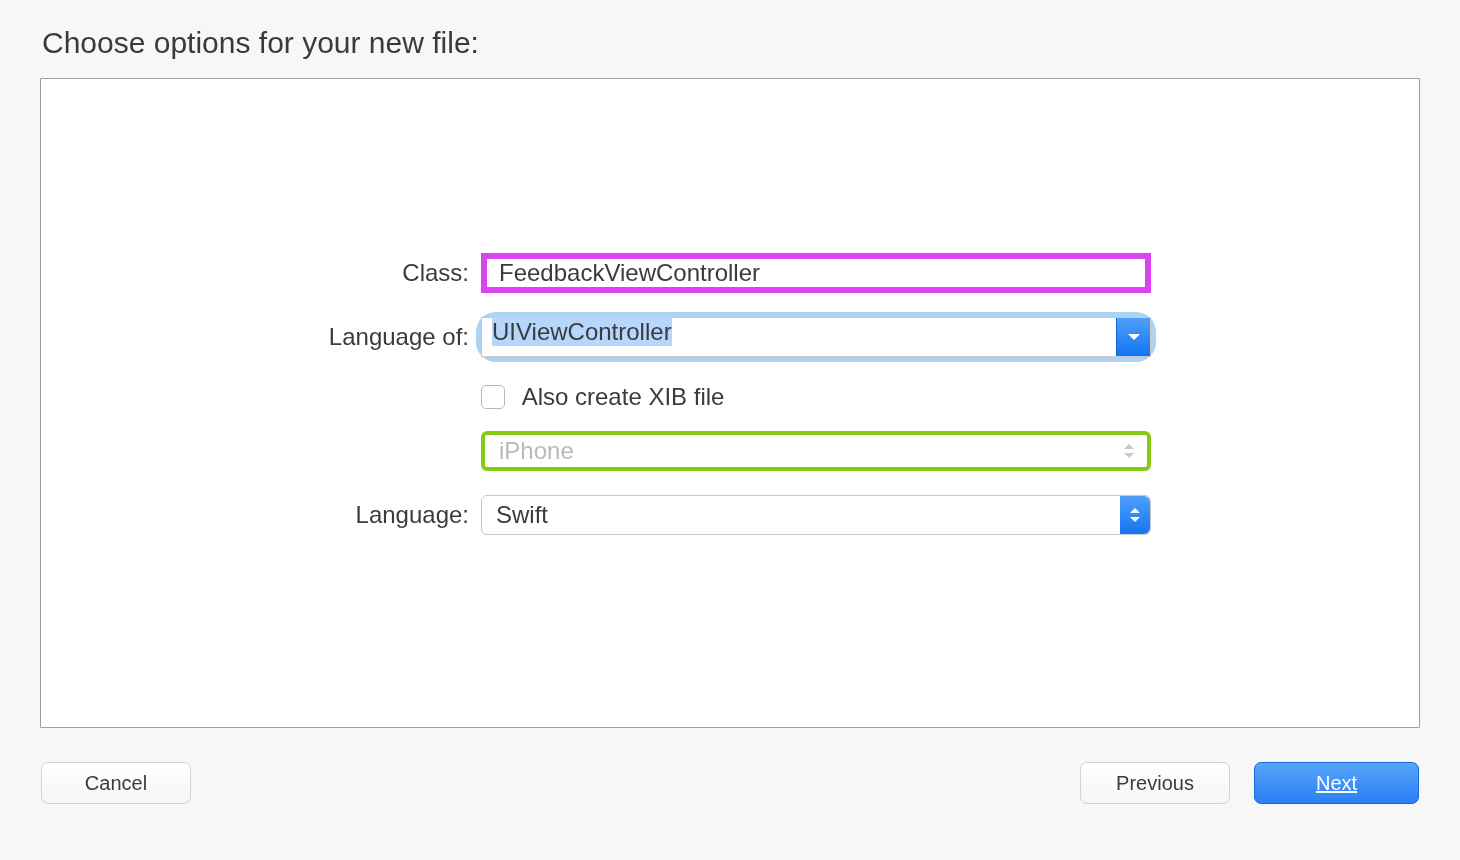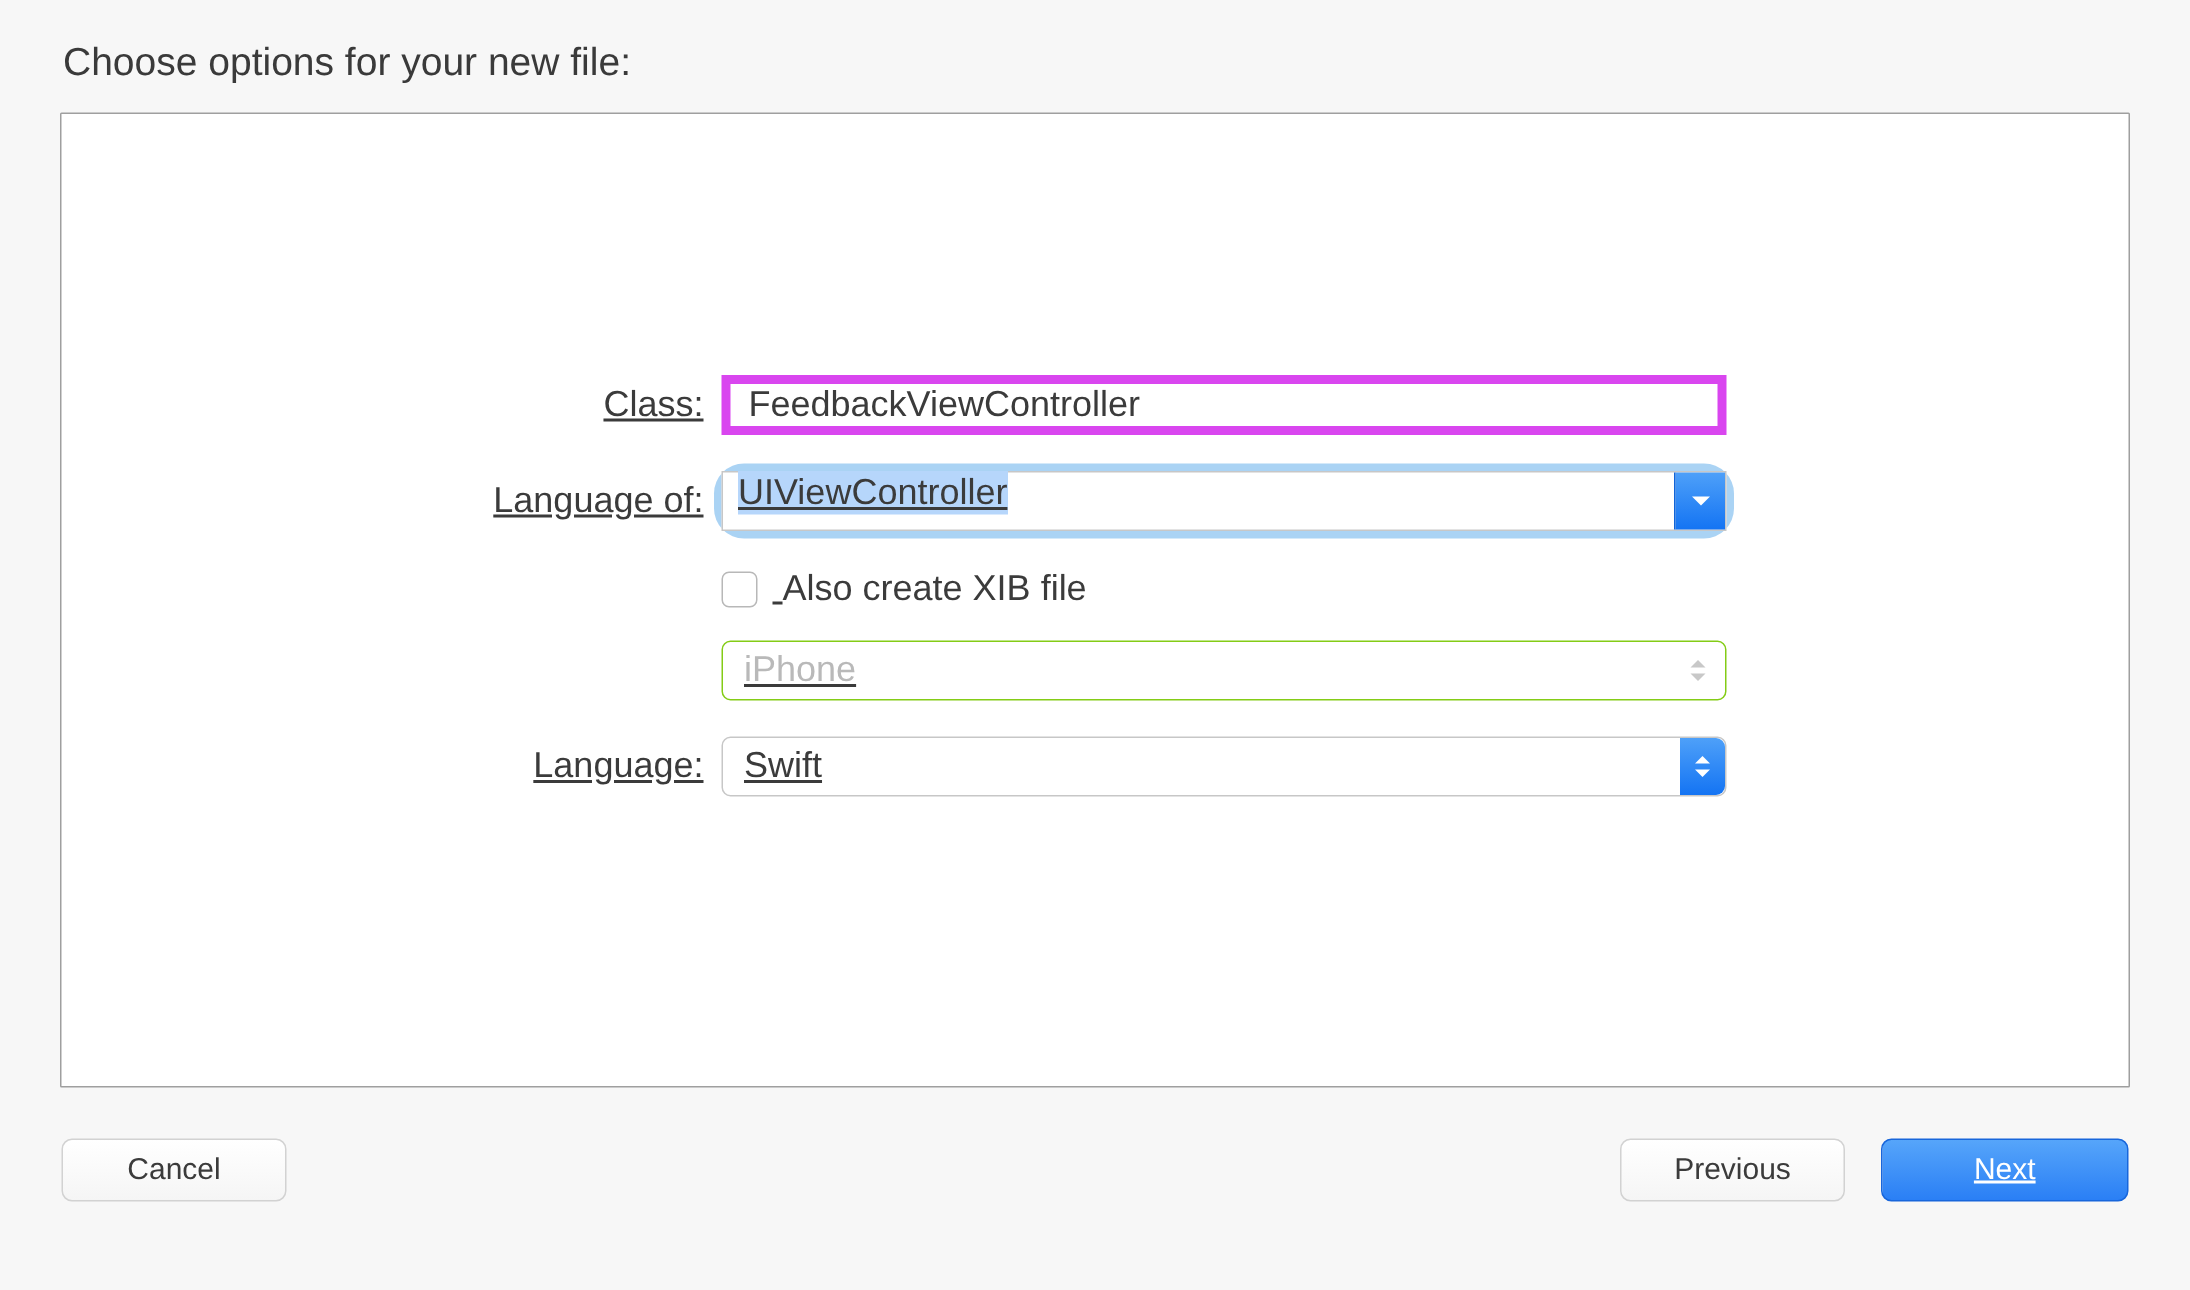--- a/index.html
+++ b/index.html
@@ -9,35 +9,34 @@
     background: #f7f7f7;
     font-family: "Helvetica Neue", Helvetica, Arial, sans-serif;
     font-size: 24px;
     color: #3b3b3b;
     -webkit-font-smoothing: antialiased;
   }
   .page {
     padding: 26px 40px 30px 40px;
   }
   .title {
-    font-size: 26px;
+    font-size: 30px;
     color: #3a3a3a;
     margin: 0 0 18px 2px;
     font-weight: 400;
   }
   .panel {
     background: #ffffff;
     border: 1px solid #9f9f9f;
     border-radius: 1px;
     height: 650px;
     padding-top: 174px;
   }
   .form {
     width: 100%;
-    text-decoration: underline;
   }
   .row {
     display: flex;
     align-items: center;
     margin-bottom: 24px;
   }
   .label-col {
     width: 440px;
     text-align: right;
     padding-right: 12px;
@@ -121,21 +120,21 @@
   .checkbox-label {
     display: inline-block;
     vertical-align: middle;
     font-size: 24px;
     cursor: pointer;
   }
   
   .popup {
     width: 100%;
     height: 40px;
-    border: 1px solid #84cc16;
+    border: 4px solid #84cc16;
     border-radius: 6px;
     display: flex;
     align-items: center;
     padding: 0 34px 0 14px;
     position: relative;
     background: #fff;
     color: #b9b9b9;
     cursor: default;
   }
   .popup .stepper {

